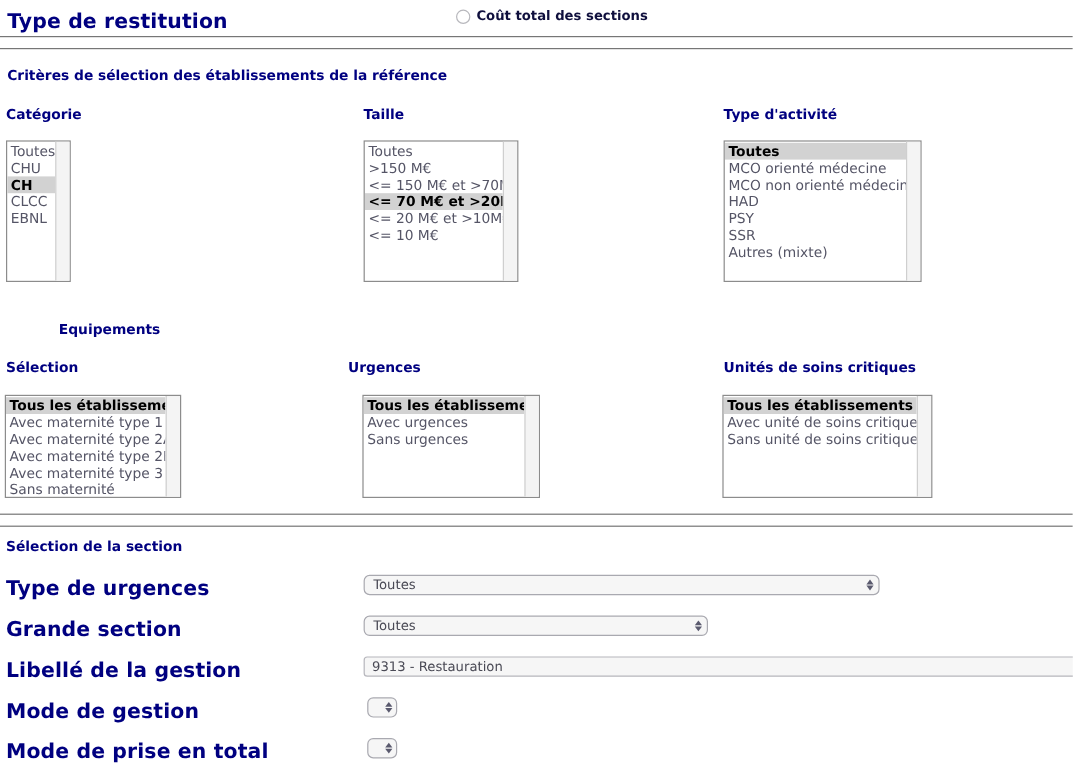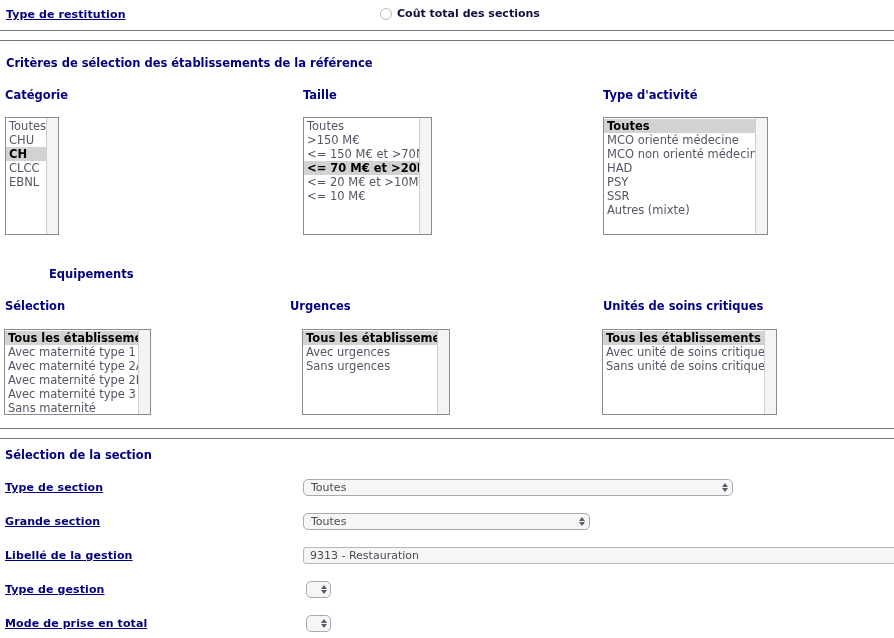--- a/index.html
+++ b/index.html
@@ -16,25 +16,24 @@
     font-family: "DejaVu Sans", "Liberation Sans", sans-serif;
     font-size: 11px;
     color: #1a1a66;
   }
 
   
   .abs { position: absolute; }
 
   .field-label {
     font-weight: bold;
-    font-size: 11px;
+    font-size: 17px;
     color: #000080;
     letter-spacing: 0.1px;
     white-space: nowrap;
-    text-decoration: underline;
   }
 
   .section-title {
     font-weight: bold;
     font-size: 11.5px;
     color: #000080;
     white-space: nowrap;
   }
 
   .col-title {
@@ -284,21 +283,21 @@
     <div class="opt">Sans unité de soins critiques</div>
   </div>
   <div class="sbar"></div>
 </div>
 
 <div class="hr" style="top:428px;"></div>
 <div class="hr" style="top:438px;"></div>
 
 <div class="section-title abs" style="left:5px; top:448px;">Sélection de la section</div>
 
-<div class="field-label abs" style="left:5px; top:481px;">Type de section</div>
+<div class="field-label abs" style="left:5px; top:481px;">Type de urgences</div>
 <div class="select" style="left:303px; top:479px; width:430px;">
   <span class="sel-text">Toutes</span>
   <span class="arrows">
       <i class="up"></i>
       <i class="down"></i>
     </span>
 </div>
 
 <div class="field-label abs" style="left:5px; top:515px;">Grande section</div>
 <div class="select" style="left:303px; top:513px; width:287px;">
@@ -307,21 +306,21 @@
       <i class="up"></i>
       <i class="down"></i>
     </span>
 </div>
 
 <div class="field-label abs" style="left:5px; top:549px;">Libellé de la gestion</div>
 <div class="textfield" style="left:303px; top:547px; width:620px;">
   <span>9313 - Restauration</span>
 </div>
 
-<div class="field-label abs" style="left:5px; top:583px;">Type de gestion</div>
+<div class="field-label abs" style="left:5px; top:583px;">Mode de gestion</div>
 <div class="select" style="left:306px; top:581px; width:25px; padding:0 3px 0 3px;">
   <span class="sel-text"></span>
   <span class="arrows">
       <i class="up"></i>
       <i class="down"></i>
     </span>
 </div>
 
 <div class="field-label abs" style="left:5px; top:617px;">Mode de prise en total</div>
 <div class="select" style="left:306px; top:615px; width:25px; padding:0 3px 0 3px;">

